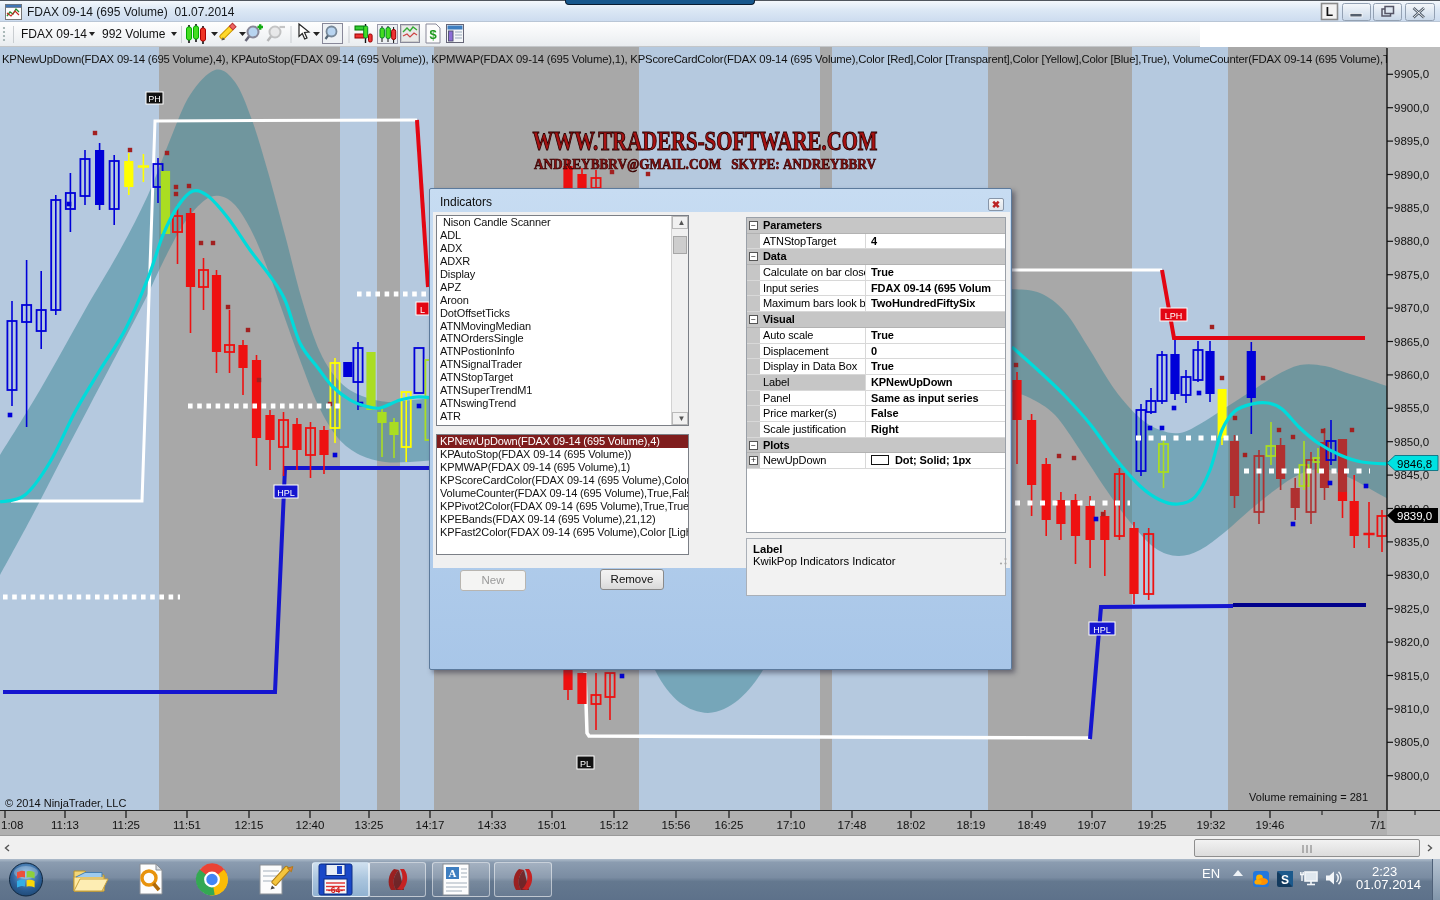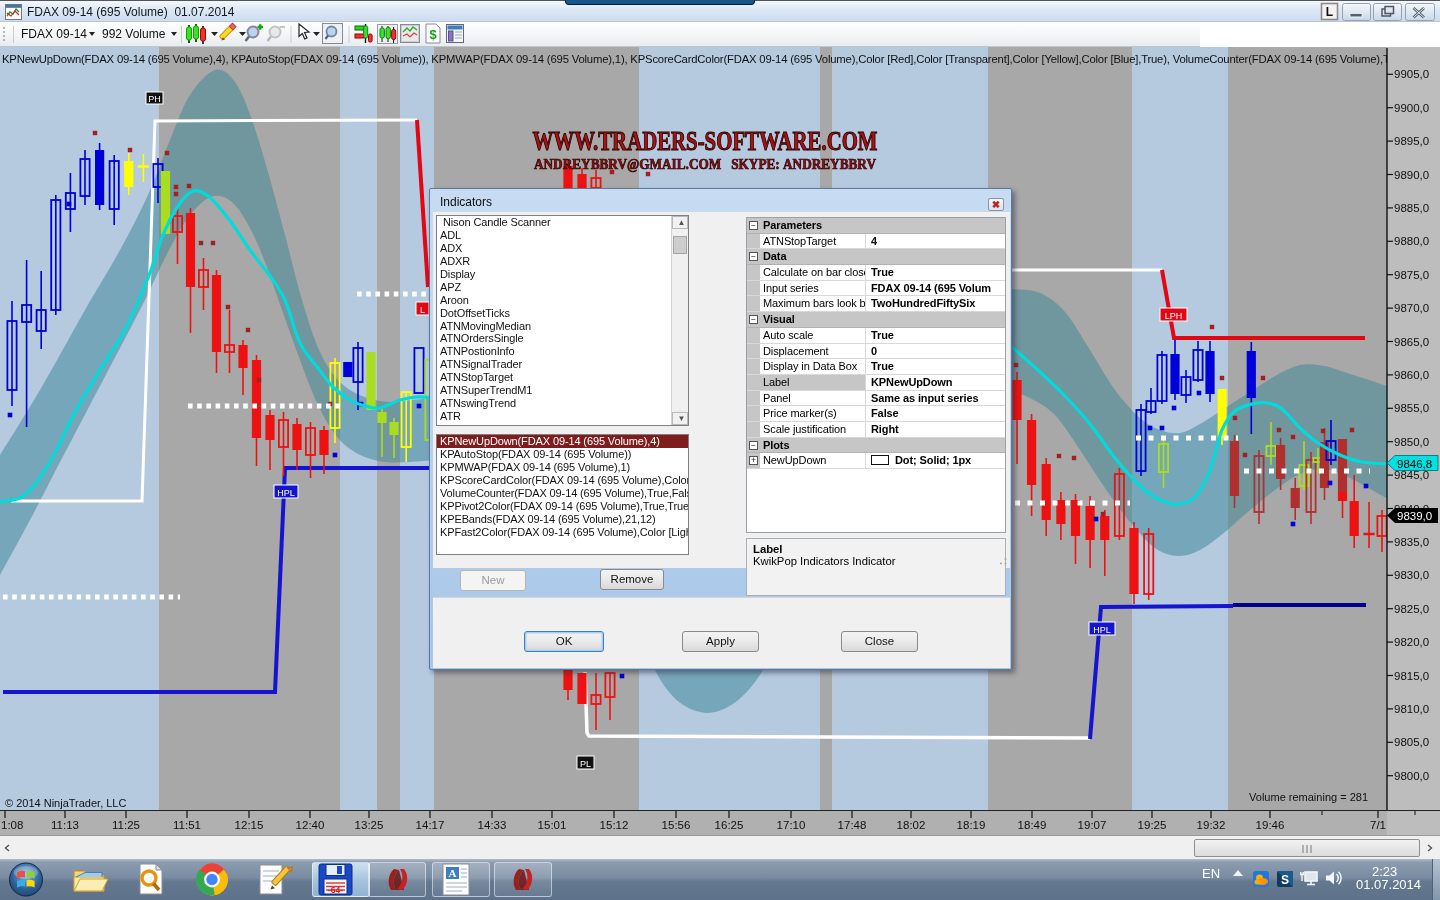--- a/index.html
+++ b/index.html
@@ -609,25 +609,20 @@
             <div class="gut"></div>
             <span class="pm" style="left:2px;top:3px">+</span>
             <div class="nm">NewUpDown</div>
             <div class="vl"><span style="display:inline-block;width:18px;height:10px;background:#fff;border:1.4px solid #111;vertical-align:-1px;margin-right:6px"></span>Dot; Solid; 1px</div>
           </div>
         </div>
         <div id="desc">
           <div style="font-weight:bold">Label</div>
           <div>KwikPop Indicators Indicator</div>
         </div>
-  <div id="botbar">
-   <div class="btn foc" style="left:91px;top:33px;width:80px">OK</div>
-   <div class="btn" style="left:249px;top:33px;width:77px">Apply</div>
-   <div class="btn" style="left:408px;top:33px;width:77px">Close</div>
-  </div>
   <svg width="12" height="12" style="position:absolute;right:2px;bottom:2px">
    <g fill="#aaa">
             <circle cx="9.5" cy="9.5" r="1.1"></circle>
             <circle cx="9.5" cy="5" r="1.1"></circle>
             <circle cx="5" cy="9.5" r="1.1"></circle>
           </g>
   </svg>
  </div>
 </div>
 

